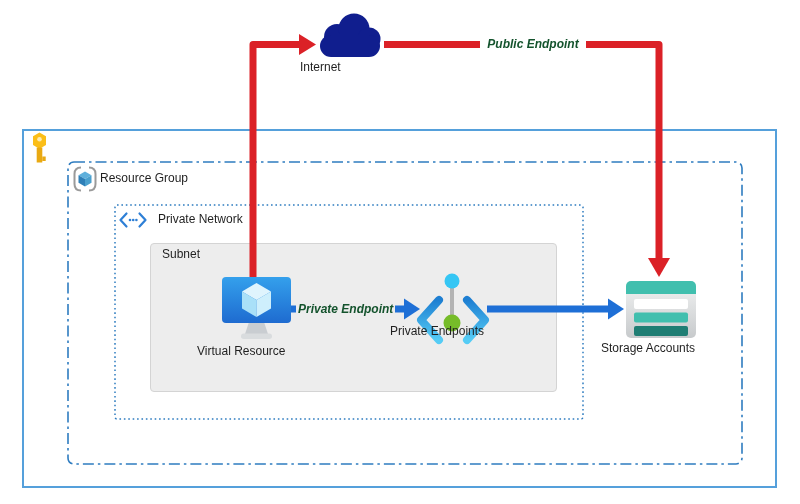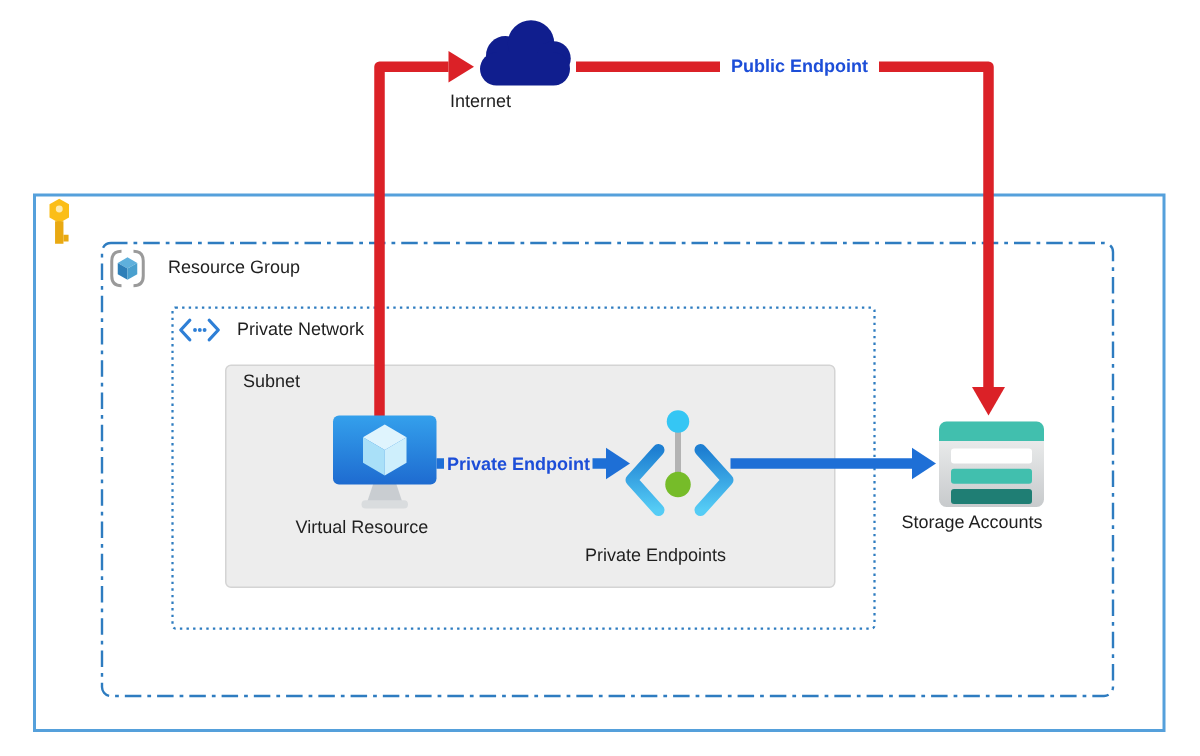--- a/index.html
+++ b/index.html
@@ -14,32 +14,32 @@
     left:22px;top:129px;width:751px;height:355px;
     border:2px solid #55a0db;background:transparent;z-index:1;
   }
   .subnet-box{
     left:150px;top:243px;width:405px;height:147px;
     background:#ededed;border:1px solid #d4d4d4;border-radius:4px;z-index:2;
   }
   .svg-layer{left:0;top:0;width:800px;height:504px;z-index:3;}
   .lbl{font-size:12px;line-height:13px;white-space:nowrap;z-index:4;}
   .lbl.center{text-align:left;}
-  .lbl.bold{font-weight:bold;color:#1d4ed8;}
+  .lbl.bold{font-weight:bold;color:#14532d;font-style:italic;}
   .lbl.bg-white{background:#ffffff;padding:1px 3px;}
   .lbl.bg-subnet{background:#ededed;padding:1px 2px;}
   .internet-label{left:300px;top:61px;width:100px;}
   .hey-message{left:157px;top:84px;}
   .public-endpoint-label{left:480px;top:37px;width:100px;text-align:center;}
-  .resource-group-label{left:112px;top:172px;}
+  .resource-group-label{left:100px;top:172px;}
   .virtual-network-label{left:158px;top:213px;}
   .subnet-label{left:162px;top:248px;text-align:center;}
   .private-endpoint-label{left:296px;top:302px;}
   .virtual-machine-label{left:197px;top:345px;width:120px;}
-  .private-endpoints-label{left:390px;top:364px;width:120px;}
+  .private-endpoints-label{left:390px;top:325px;width:120px;}
   .storage-accounts-label{left:601px;top:342px;width:120px;}
 </style>
 </head>
 <body>
 
 <div class="canvas">
 
   <div class="abs outer-box"></div>
 
   <div class="abs subnet-box"></div>

